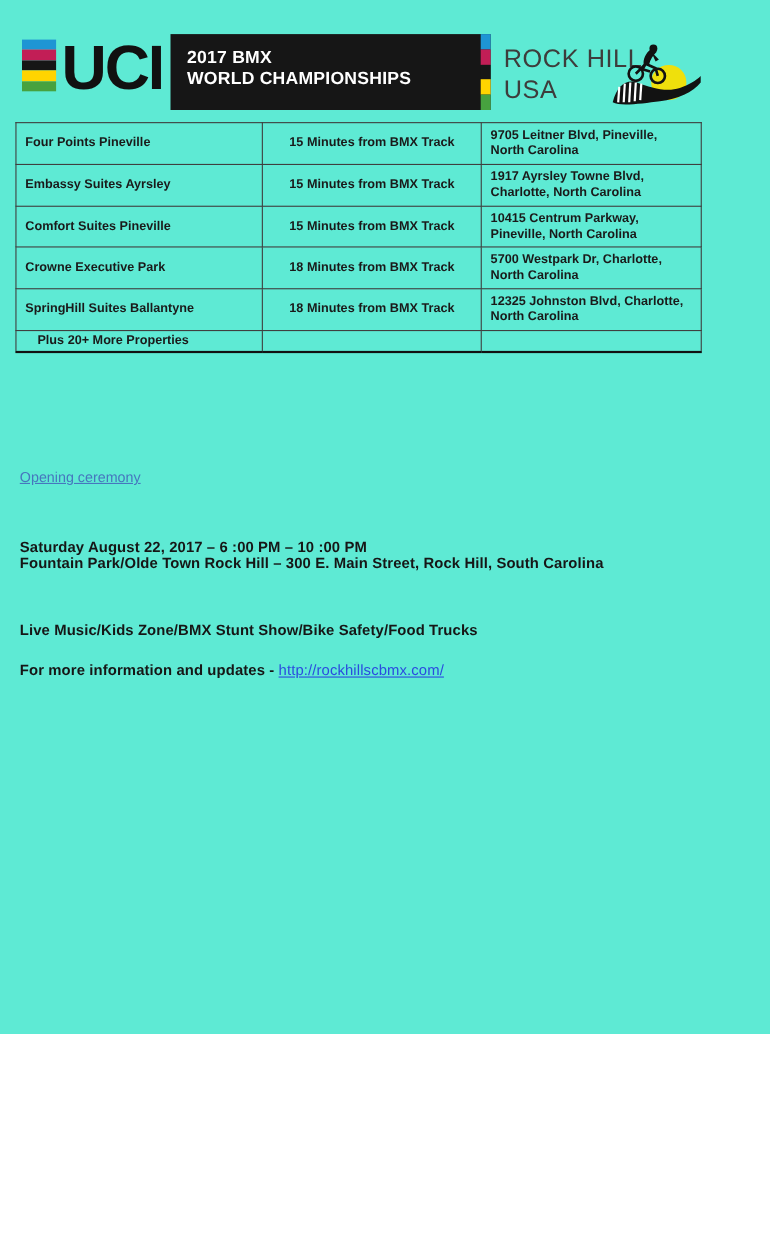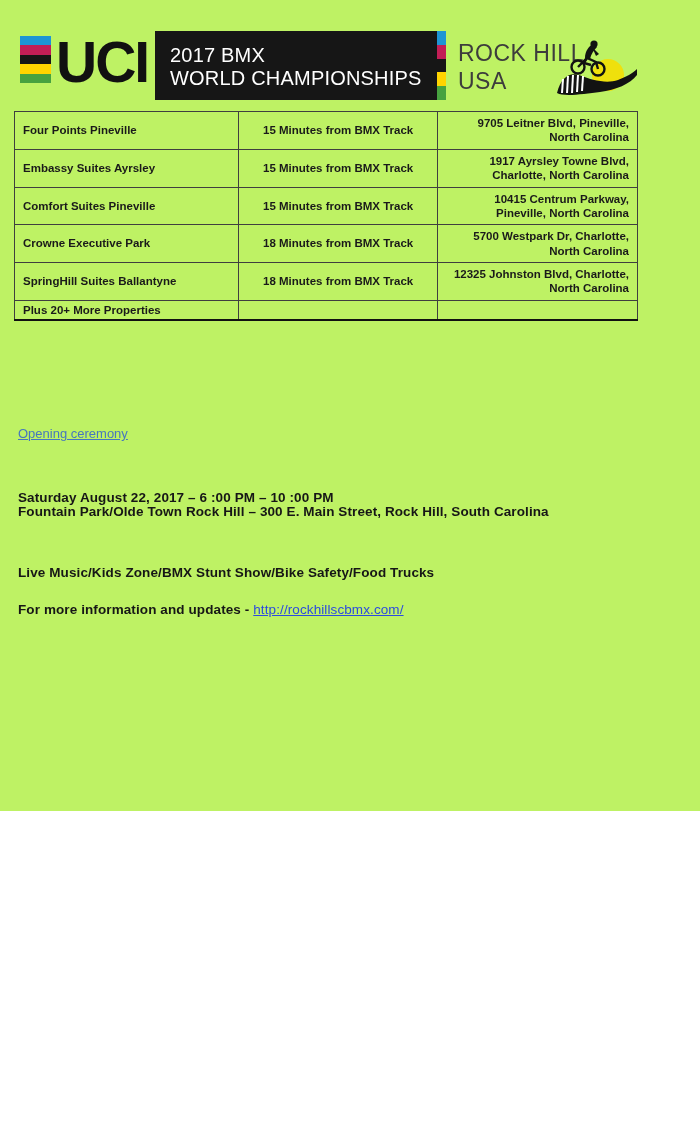--- a/index.html
+++ b/index.html
@@ -1,20 +1,20 @@
 <!DOCTYPE html>
 <html><head>
 <meta charset="utf-8">
 <style>
   * { margin:0; padding:0; box-sizing:border-box; }
   html,body { background:#ffffff; }
   .page {
     position:relative;
-    width:700px; height:811px;
-    background:#bef264;
+    width:700px; height:940px;
+    background:#5eead4;
     font-family:"Liberation Sans", sans-serif;
     color:#1a1a1a;
     overflow:hidden;
   }
 
   
   .uci-logo {
     position:absolute; left:20px; top:36px;
     display:flex; align-items:flex-end; gap:5px;
   }
@@ -29,21 +29,21 @@
     font-size:57px; font-weight:800; letter-spacing:-2px;
     color:#111; line-height:0.82;
   }
 
   .banner {
     position:absolute; left:155px; top:31px;
     width:291px; height:69px; background:#161616;
   }
   .banner-text {
     padding:13px 0 0 15px;
-    color:#ffffff; font-weight:400; font-size:20px; line-height:1.17;
+    color:#ffffff; font-weight:700; font-size:16px; line-height:1.17;
     letter-spacing:0.2px;
   }
   .banner-strip {
     position:absolute; right:0; top:0; width:9px; height:100%;
     display:flex; flex-direction:column;
   }
   .banner-strip div { flex:1; }
 
   .rockhill {
     position:absolute; left:458px; top:40px;
@@ -59,22 +59,22 @@
     width:623px; border-collapse:collapse; table-layout:fixed;
     font-size:11.5px; font-weight:700; line-height:1.25;
   }
   table.hotels td {
     border:1px solid #3f3f3f;
     padding:4px 8px; vertical-align:middle;
     height:37px;
   }
   table.hotels td.c1 { width:224px; }
   table.hotels td.c2 { width:199px;padding-left:24px; }
-  table.hotels td.c3 { width:200px;text-align:right; }
-  table.hotels tr.last td { height:19px; padding:2px 8px; border-bottom:2.5px solid #111;margin-left:44px; }
+  table.hotels td.c3 { width:200px; }
+  table.hotels tr.last td { height:19px; padding:2px 19px; border-bottom:2.5px solid #111;margin-left:44px; }
 
   
   .link {
     text-decoration:underline; cursor:pointer;
   }
   .opening-link {
     position:absolute; left:18px; top:426px;
     font-size:13px; color:#4677BE;
   }
   .bodyline {

